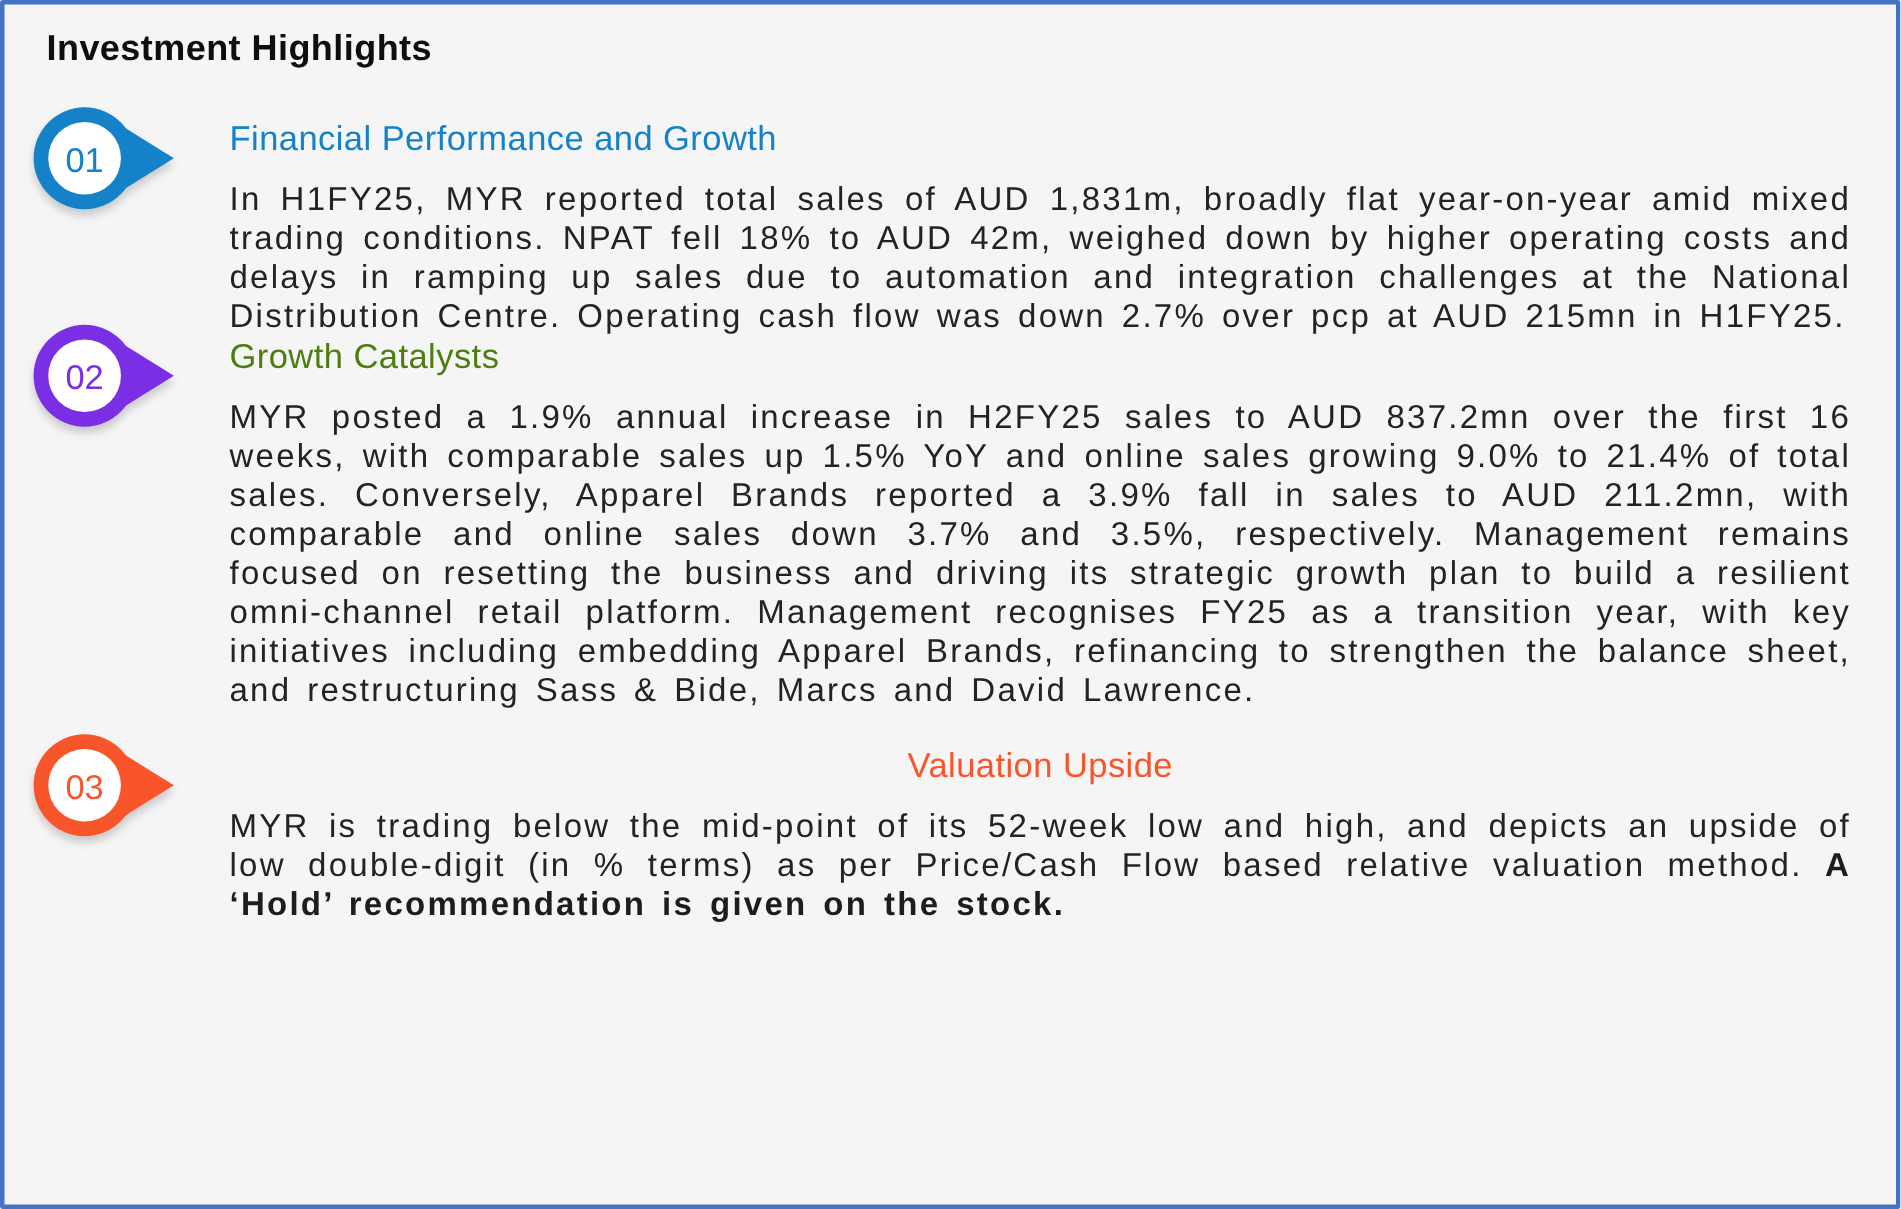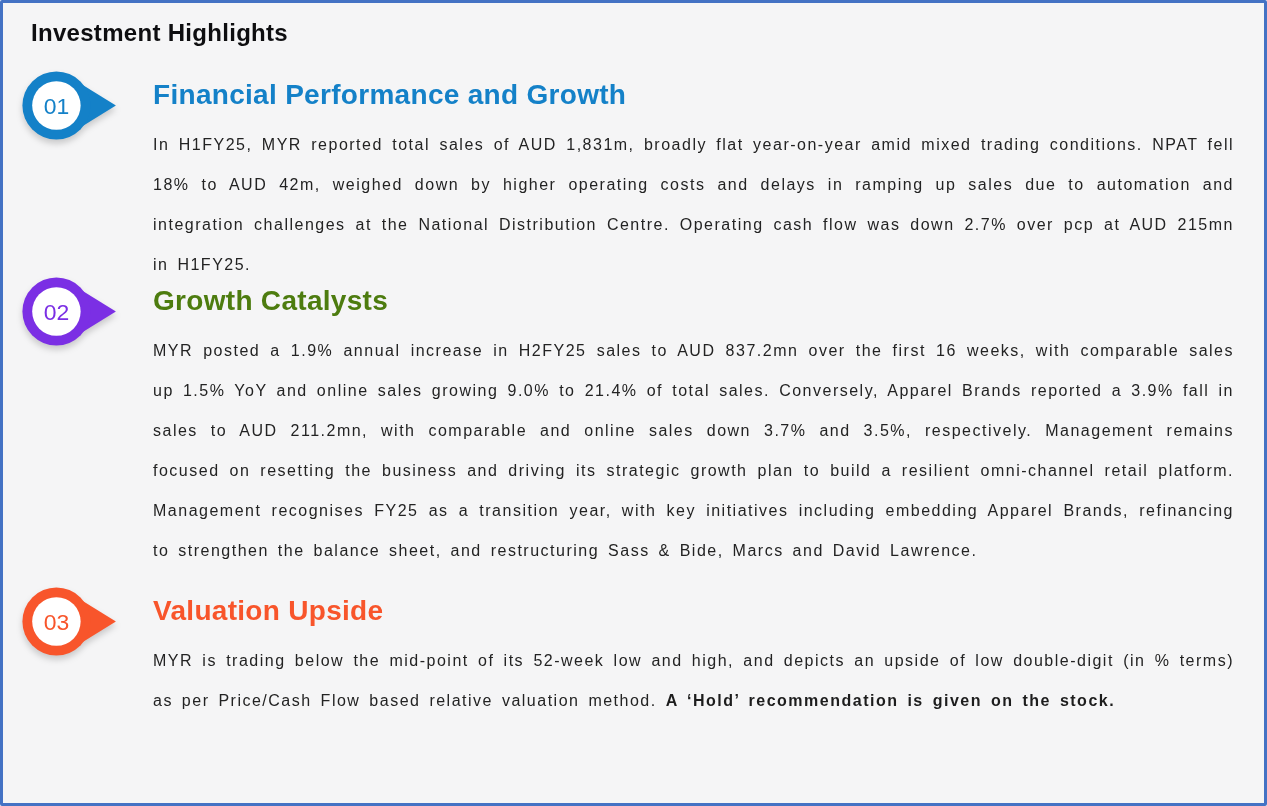--- a/index.html
+++ b/index.html
@@ -19,31 +19,31 @@
     font-weight:bold;
     color:#0E0E10;
     letter-spacing:0.3px;
     margin:6px 0 0 0;
   }
   .item { position:relative; padding-left:122px; }
   .item.s1 { margin-top:32px; }
   .item.s2 { }
   .item.s3 { margin-top:24px; }
   .item h2 {
-    font-size:28px;
-    font-weight:bold;
+    font-size:23px;
+    font-weight:normal;
     letter-spacing:0.3px;
     margin:0 0 14px 0;
   }
   .c1 { color:#1481C8; }
   .c2 { color:#4d7c0f; }
-  .c3 { color:#F8552B; }
+  .c3 { color:#F8552B;text-align:center; }
   .item p {
-    font-size:16px;
-    line-height:40px;
+    font-size:22px;
+    line-height:26px;
     color:#232323;
     text-align:justify;
     letter-spacing:1.5px;
     word-spacing:3px;
     margin:0;
   }
   .item p strong { font-weight:bold; color:#1d1d1d; }
   .badge {
     position:absolute;
     left:-12px;

